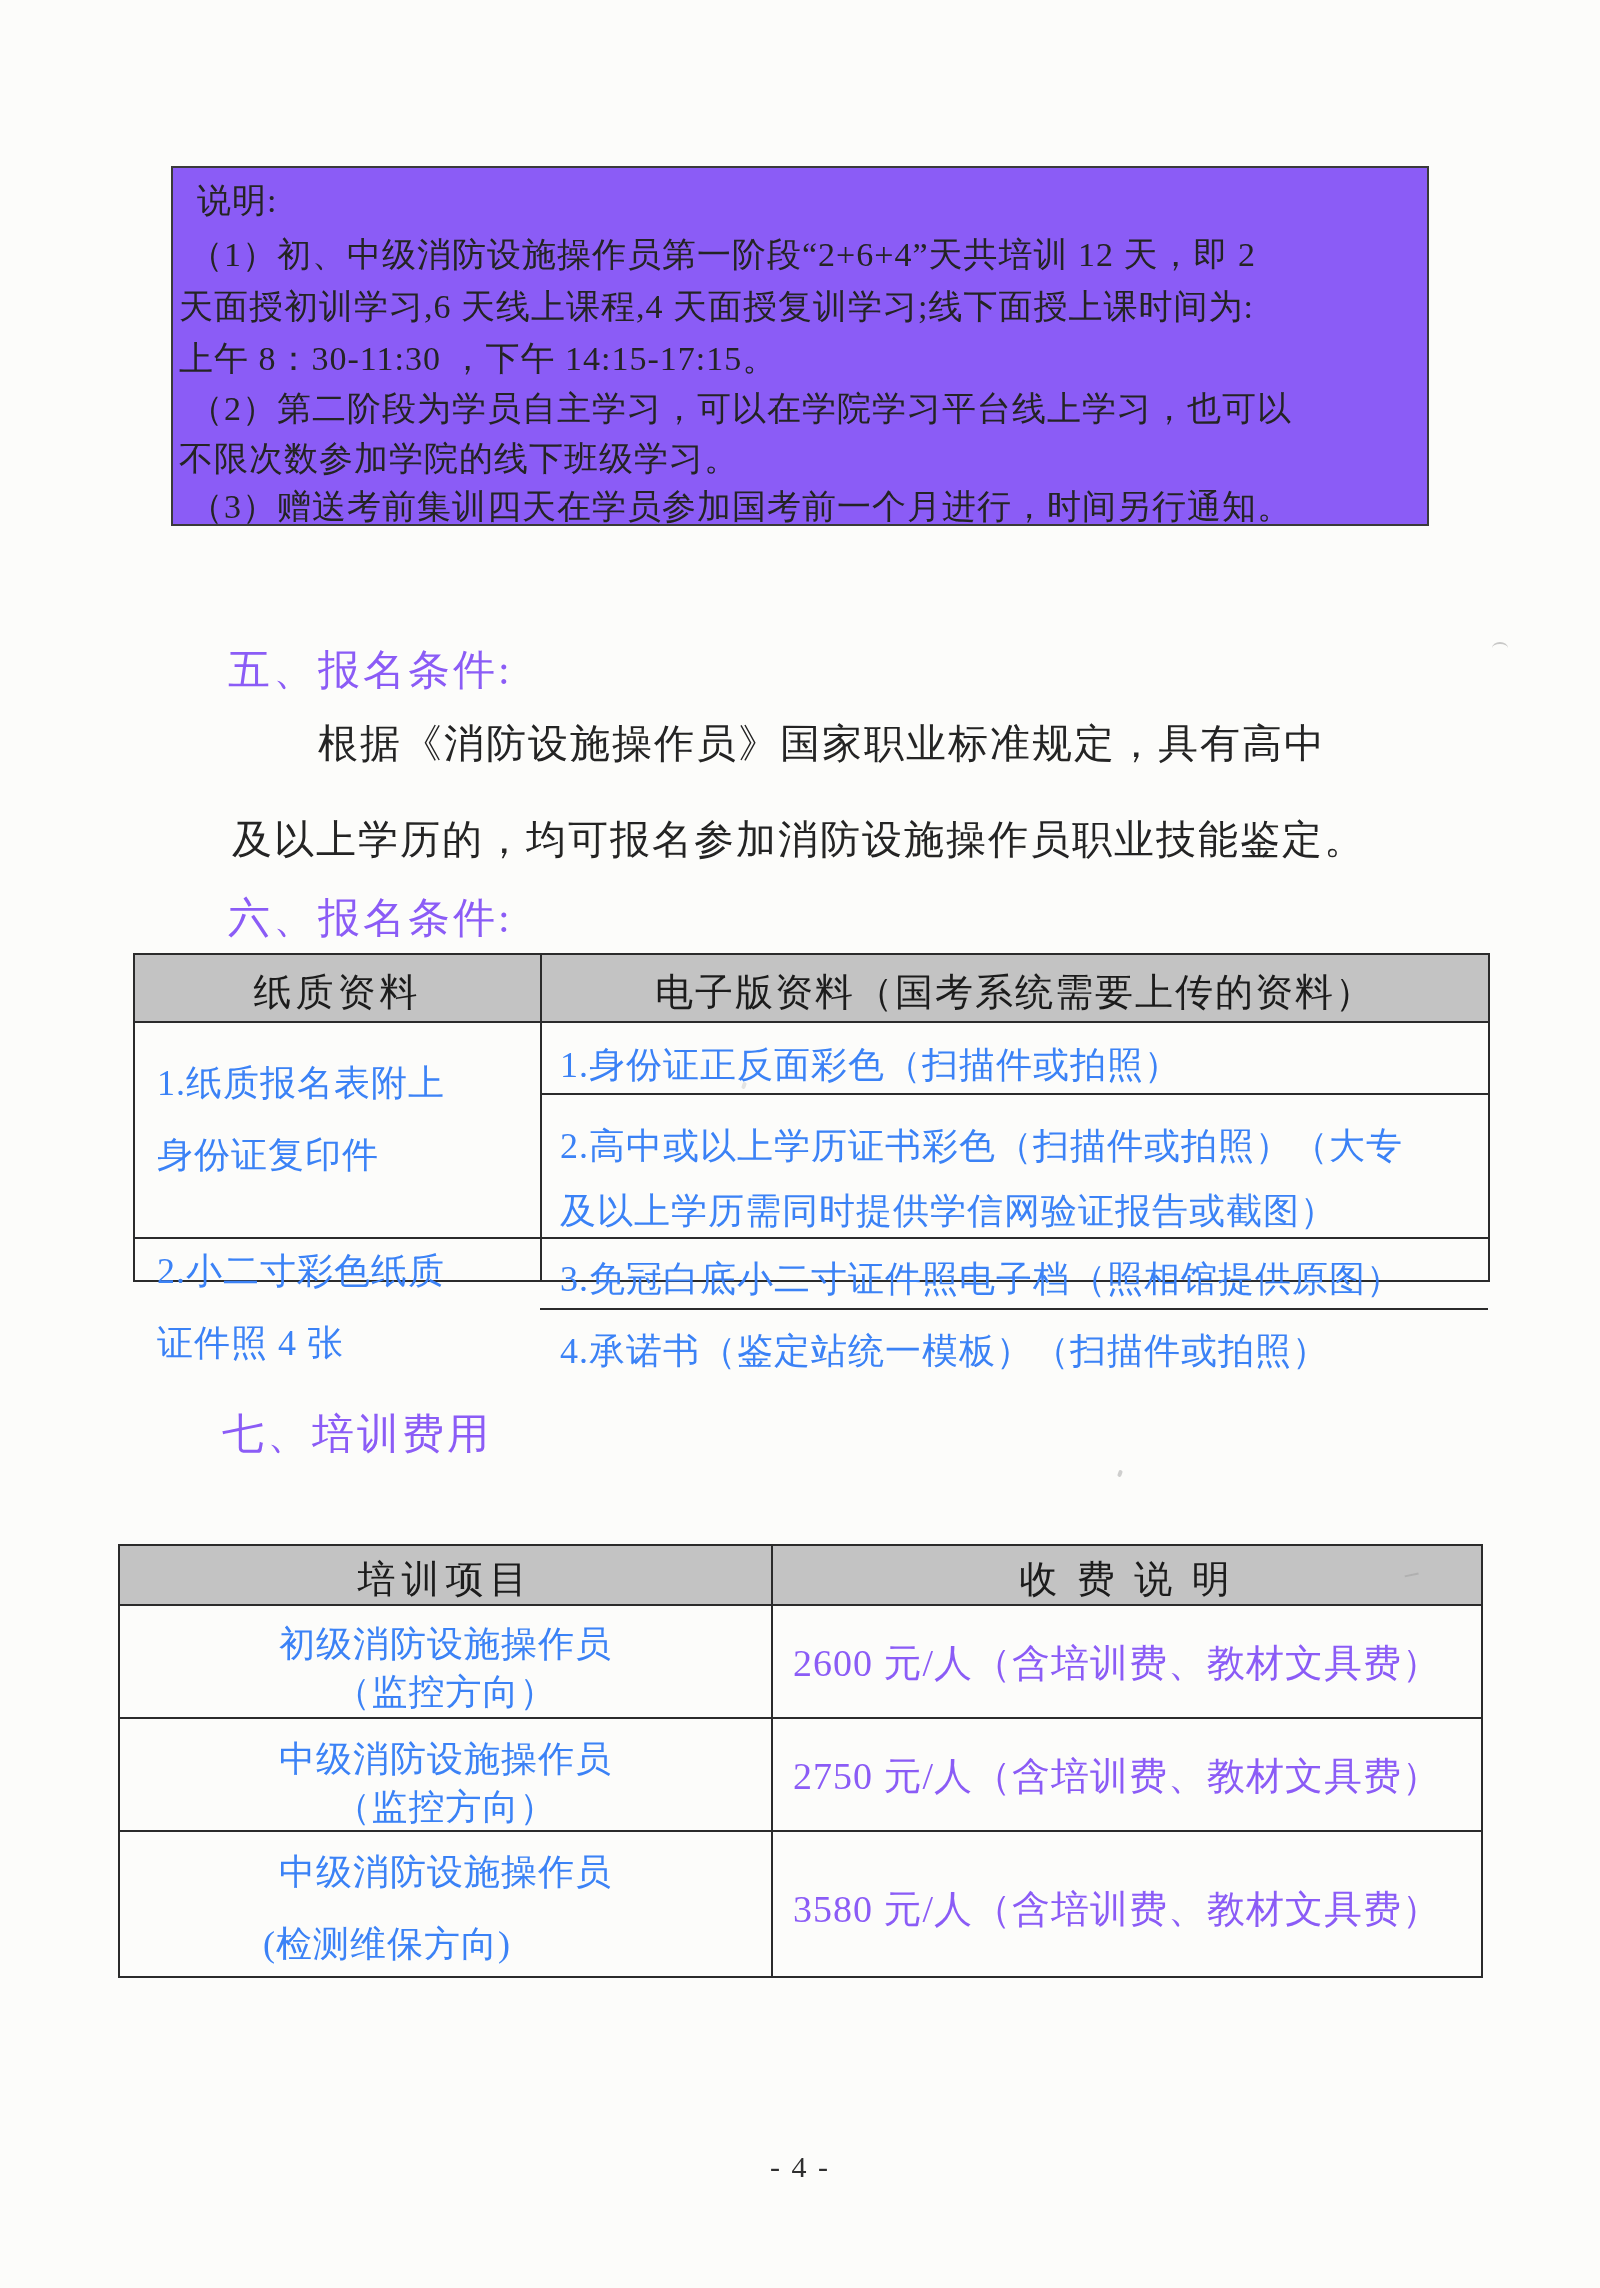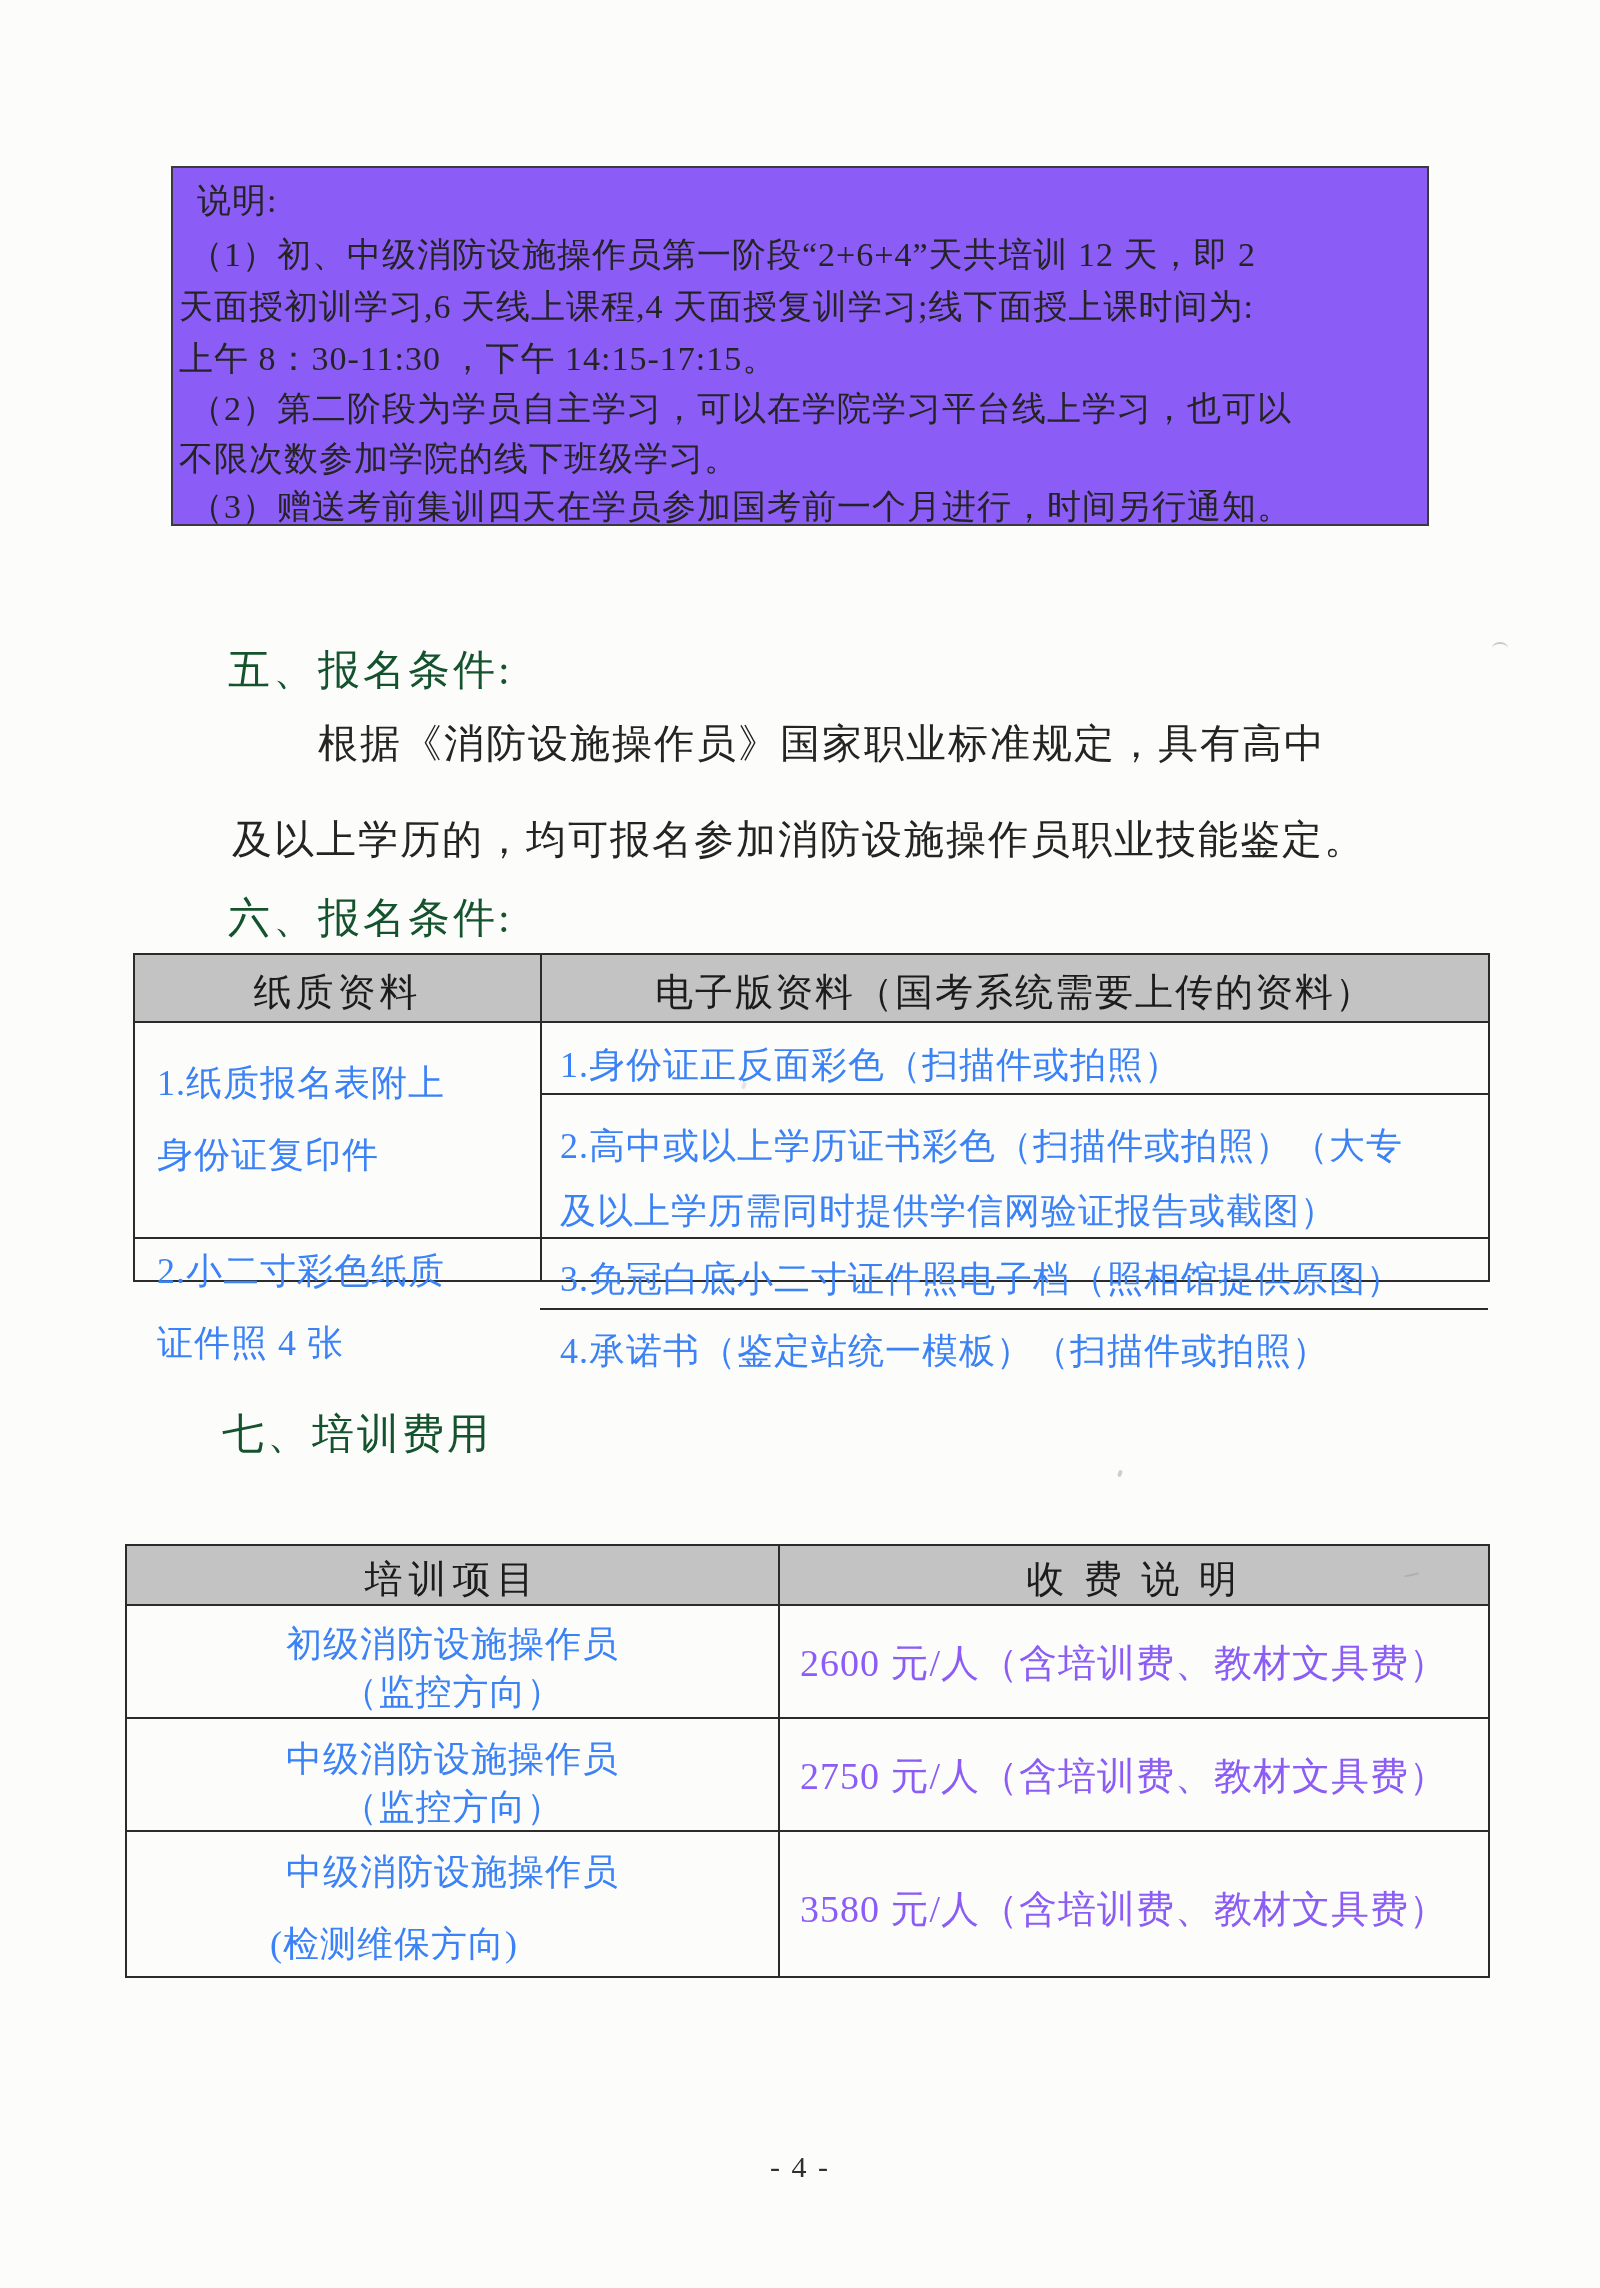--- a/index.html
+++ b/index.html
@@ -13,21 +13,21 @@
     background:#fcfcfa;color:#232323;
   }
   .abs{position:absolute;white-space:nowrap;}
   
   .notice-box{
     position:absolute;left:171px;top:166px;width:1258px;height:360px;
     border:2px solid #3a3a3a;box-sizing:border-box;background:#8b5cf6;
   }
   .notice-line{position:absolute;font-size:34px;line-height:38px;color:#242424;letter-spacing:1px;}
   
-  .heading{font-size:42px;letter-spacing:3px;color:#14532d;}
+  .heading{font-size:42px;letter-spacing:3px;color:#8b5cf6;}
   .para{font-size:40px;letter-spacing:2px;color:#242424;}
   
   .tbl{position:absolute;border:2px solid #2b2b2b;box-sizing:border-box;background:#fcfcfa;}
   .tbl-header{position:absolute;left:0;top:0;right:0;background:#c3c3c3;border-bottom:2px solid #2b2b2b;box-sizing:border-box;}
   .vline{position:absolute;width:2px;background:#2b2b2b;}
   .hline{position:absolute;height:2px;background:#2b2b2b;}
   .th-text{position:absolute;text-align:center;font-size:38px;letter-spacing:4px;color:#1c1c1c;white-space:nowrap;}
   .cell-text{position:absolute;font-size:36px;color:#3b82f6;white-space:nowrap;letter-spacing:1px;}
   .fee-text{position:absolute;font-size:38px;color:#8b5cf6;white-space:nowrap;letter-spacing:1px;}
   .center-col{text-align:center;}
@@ -78,21 +78,21 @@
 
     <div class="cell-text" style="left:425px;top:86px;">1.身份证正反面彩色（扫描件或拍照）</div>
     <div class="cell-text" style="left:425px;top:167px;">2.高中或以上学历证书彩色（扫描件或拍照）（大专</div>
     <div class="cell-text" style="left:425px;top:232px;">及以上学历需同时提供学信网验证报告或截图）</div>
     <div class="cell-text" style="left:425px;top:300px;">3.免冠白底小二寸证件照电子档（照相馆提供原图）</div>
     <div class="cell-text" style="left:425px;top:372px;">4.承诺书（鉴定站统一模板）（扫描件或拍照）</div>
   </div>
 
   <div class="abs heading" style="left:222px;top:1406px;">七、培训费用</div>
 
-  <div class="tbl" style="left:125px;top:1544px;width:1365px;height:434px;">
+  <div class="tbl" style="left:118px;top:1544px;width:1365px;height:434px;">
     <div class="tbl-header" style="height:60px;"></div>
 
     <div class="vline" style="left:651px;top:0;bottom:0;"></div>
     <div class="hline" style="left:0;right:0;top:171px;"></div>
     <div class="hline" style="left:0;right:0;top:284px;"></div>
 
     <div class="th-text" style="left:0;width:651px;top:8px;letter-spacing:6px;">培训项目</div>
     <div class="th-text" style="left:651px;width:712px;top:8px;letter-spacing:5px;">收 费 说 明</div>
 
     <div class="cell-text center-col" style="left:0;width:651px;top:74px;">初级消防设施操作员</div>

